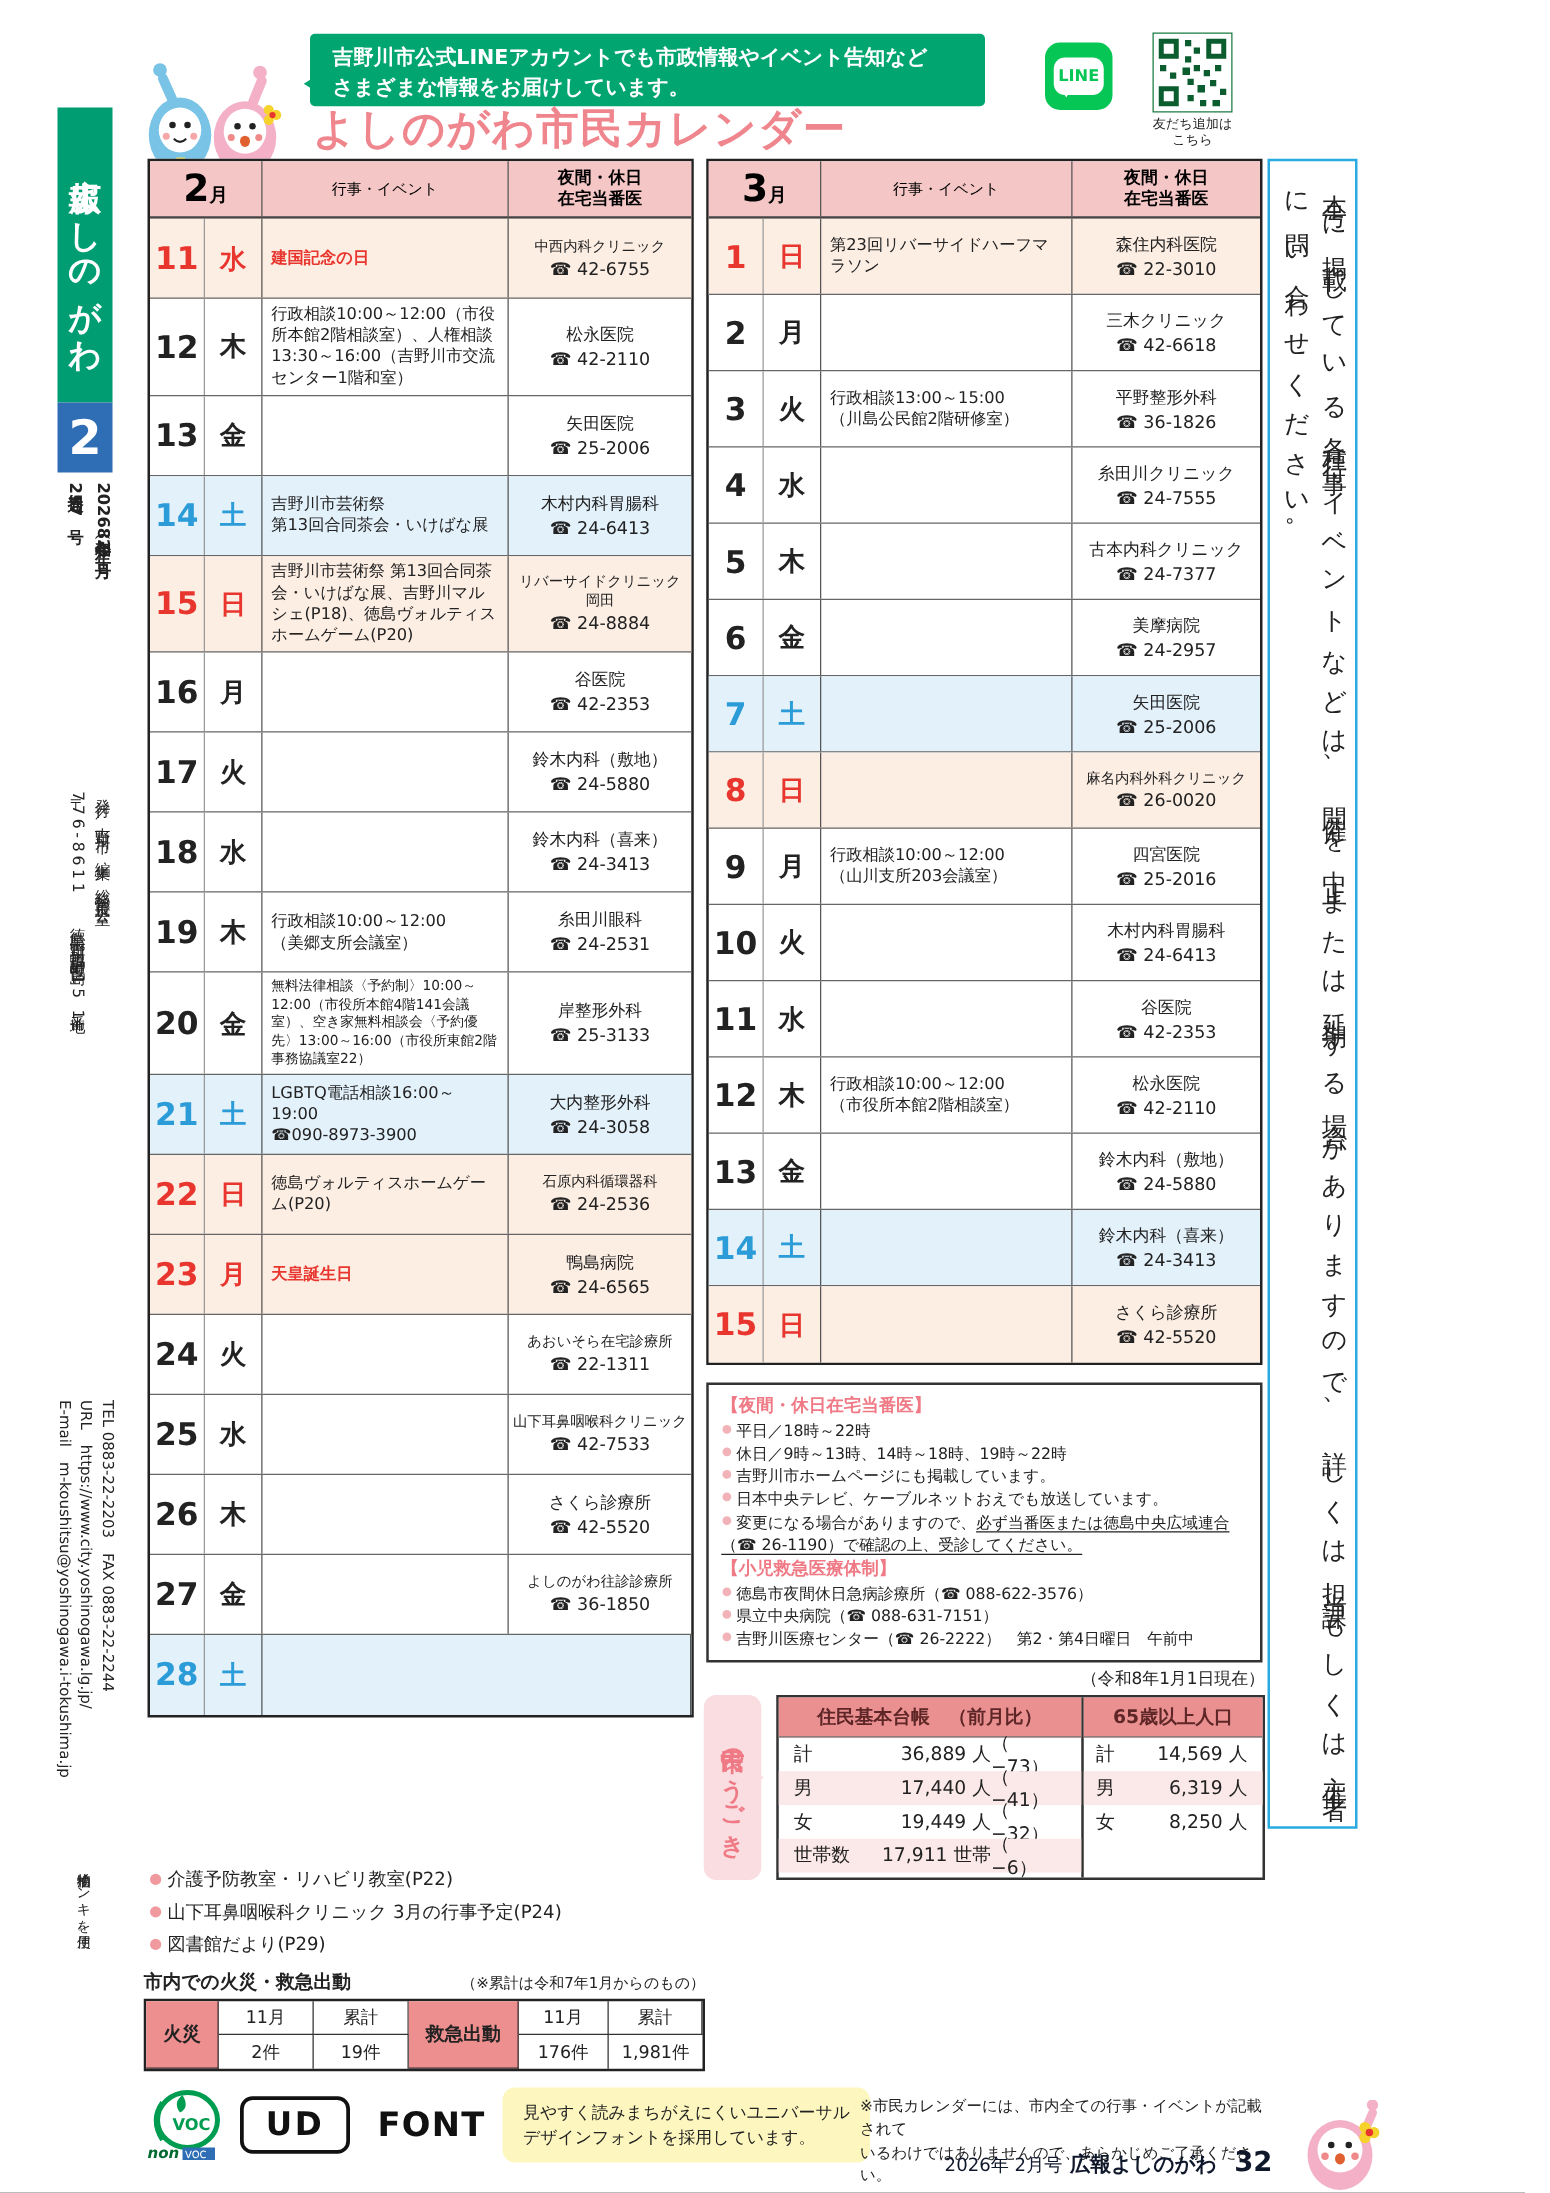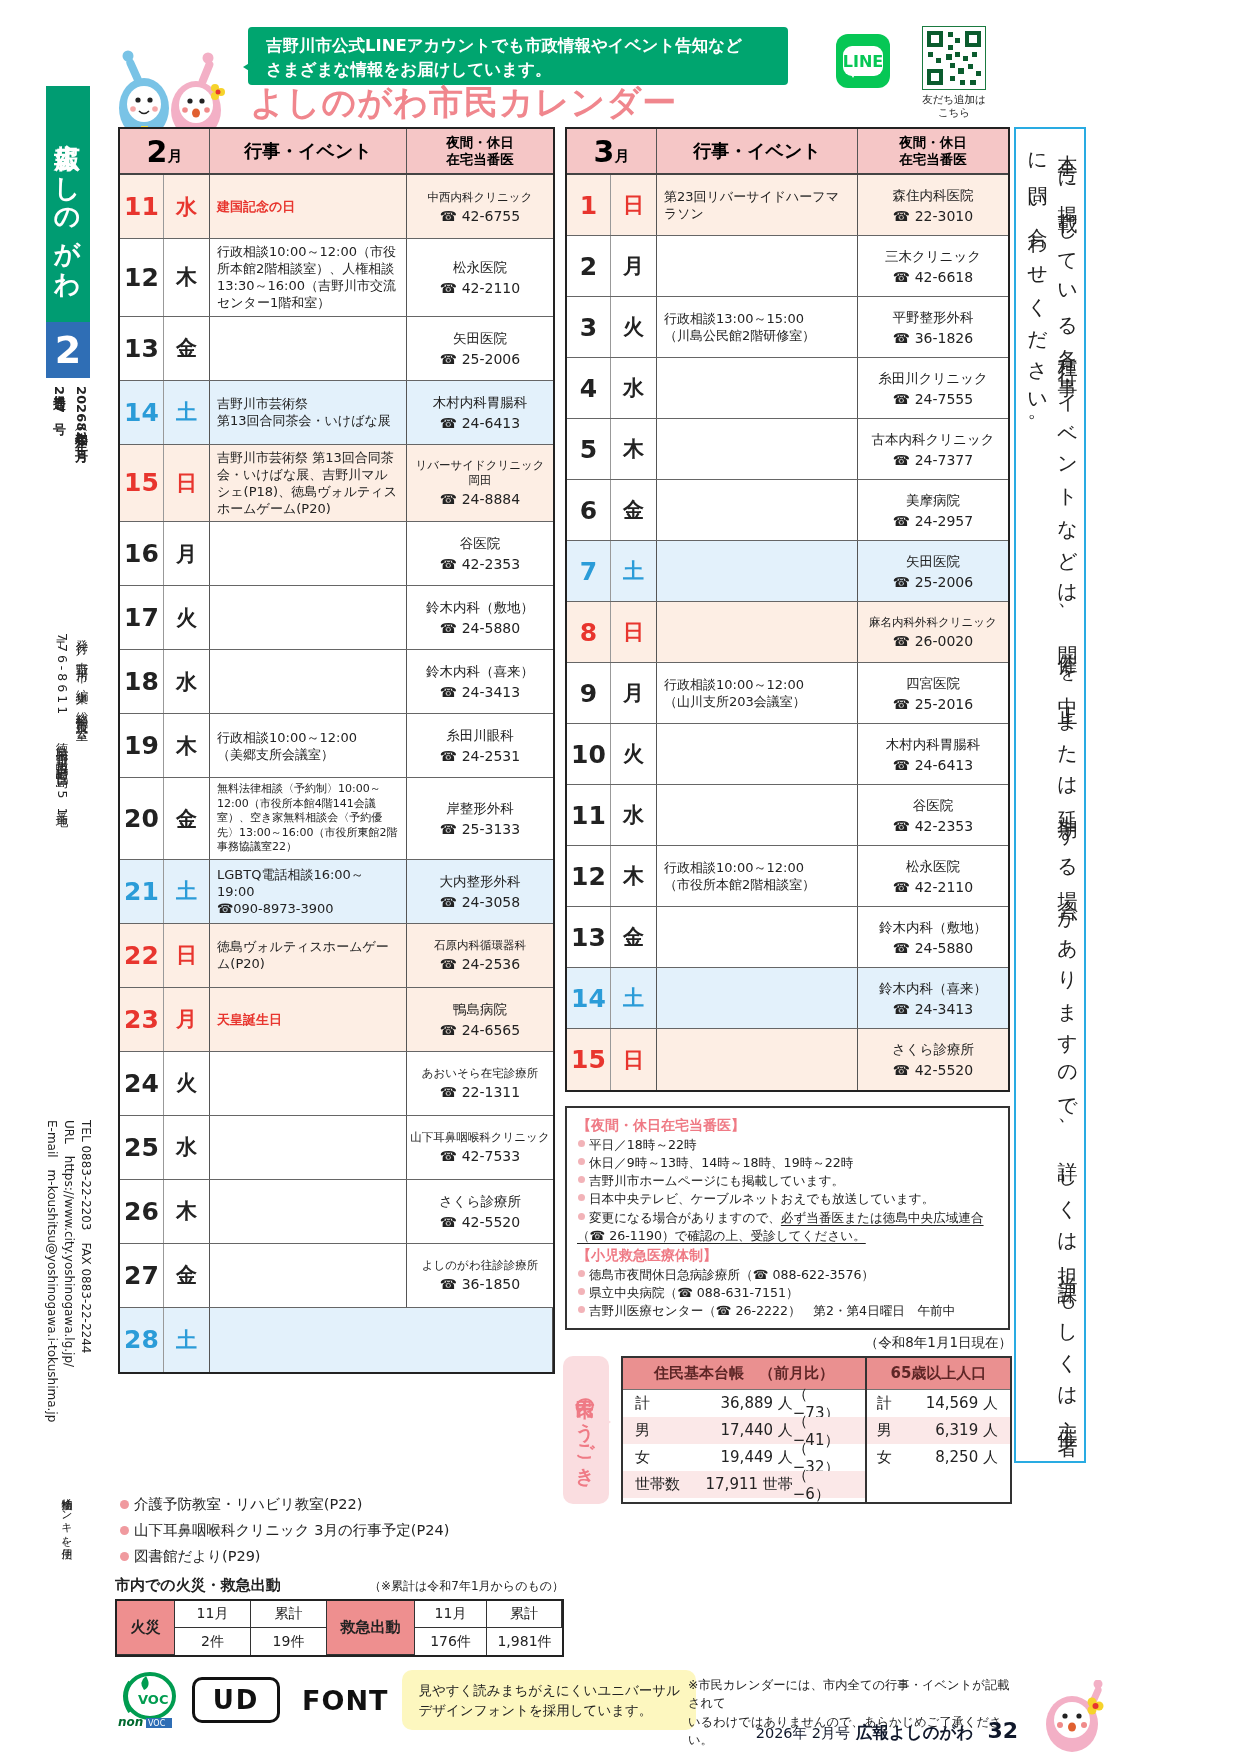--- a/index.html
+++ b/index.html
@@ -15,38 +15,38 @@
   .mast-pub { position:absolute; left:44px; top:630px; height:480px; width:48px; writing-mode:vertical-rl; font-size:12.5px; line-height:20px; letter-spacing:3px; color:#222; }
   .mast-contact { position:absolute; left:42px; top:1120px; height:420px; width:52px; writing-mode:vertical-rl; font-size:12px; line-height:17px; color:#222; }
   .mast-ink { position:absolute; left:58px; top:1490px; height:150px; writing-mode:vertical-rl; font-size:11px; color:#222; }
 
   
   .bubble { position:absolute; left:248px; top:27px; width:540px; height:58px; background:#00a56f; border-radius:4px; color:#fff; font-weight:bold; font-size:16.5px; line-height:1.45; padding:7px 0 0 18px; }
   .bubble::after { content:""; position:absolute; left:-15px; bottom:8px; border:10px solid transparent; border-right:16px solid #00a56f; }
   .mascots { position:absolute; left:104px; top:48px; }
   .page-title { position:absolute; left:250px; top:80px; font-size:34px; font-weight:bold; color:#f0868d; letter-spacing:1px; text-shadow:1px 1px 0 #fff; }
   .line-icon { position:absolute; left:836px; top:34px; width:54px; height:54px; background:#06c755; border-radius:12px; display:flex; align-items:center; justify-content:center; }
-  .line-icon .line-bubble { width:40px; height:30px; background:#fff; border-radius:9px; display:flex; align-items:center; justify-content:center; color:#06c755; font-weight:bold; font-size:16px; position:relative; }
+  .line-icon .line-bubble { width:40px; height:30px; background:#fff; border-radius:9px; display:flex; align-items:center; justify-content:center; color:#06c755; font-weight:bold; font-size:13px; position:relative; }
   .line-icon .line-bubble::after { content:""; position:absolute; left:6px; bottom:-6px; border:4px solid transparent; border-top:7px solid #fff; }
   .qr { position:absolute; left:922px; top:26px; width:64px; height:64px; }
   .qr-caption { position:absolute; left:904px; top:93px; width:100px; text-align:center; font-size:10.5px; line-height:1.25; white-space:pre-line; color:#222; }
 
   
   .side-note { position:absolute; left:1014px; top:127px; width:72px; height:1336px; border:2.5px solid #29abe2; padding:10px 7px; }
   .side-note span { writing-mode:vertical-rl; font-size:20px; letter-spacing:9px; line-height:30px; color:#222; height:100%; display:block; }
 
   
   .cal { position:absolute; border:2px solid #222; background:#fff; }
   #feb { left:118px; top:127px; width:437px; }
   #mar { left:565px; top:127px; width:445px; }
   .cal-head { display:flex; background:#f5c6c6; border-bottom:2px solid #444; height:46px; }
   .ch-month { width:90px; display:flex; align-items:center; justify-content:center; border-right:1px solid #555; font-weight:bold; }
   .ch-month .m-no { font-size:30px; }
   .ch-month .m-unit { font-size:15px; margin-top:10px; }
-  .ch-event { flex:1; display:flex; align-items:center; justify-content:center; border-right:1px solid #555; font-weight:bold; font-size:18px; }
+  .ch-event { flex:1; display:flex; align-items:center; justify-content:center; border-right:1px solid #555; font-weight:normal; font-size:12px; }
   .ch-clinic { display:flex; align-items:center; justify-content:center; font-weight:bold; font-size:13.5px; white-space:pre-line; text-align:center; line-height:1.25; }
   #feb .ch-clinic { width:146px; } #mar .ch-clinic { width:150px; }
   .cal-row { display:flex; border-bottom:1px solid #666; min-height:64px; }
   #mar .cal-row { min-height:61px; }
   .cal-row:last-of-type { border-bottom:none; }
   .c-date { width:44px; display:flex; align-items:center; justify-content:center; font-size:25px; font-weight:600; border-right:1px solid #999; color:#222; }
   .c-dow { width:46px; display:flex; align-items:center; justify-content:center; font-size:21px; font-weight:600; border-right:1px solid #555; color:#222; }
   .c-event { flex:1; display:flex; align-items:center; border-right:1px solid #555; padding:4px 7px; }
   .c-event span { font-size:13px; line-height:1.32; white-space:pre-line; color:#222; }
   .c-event span.red { color:#e8352e; font-weight:bold; }

